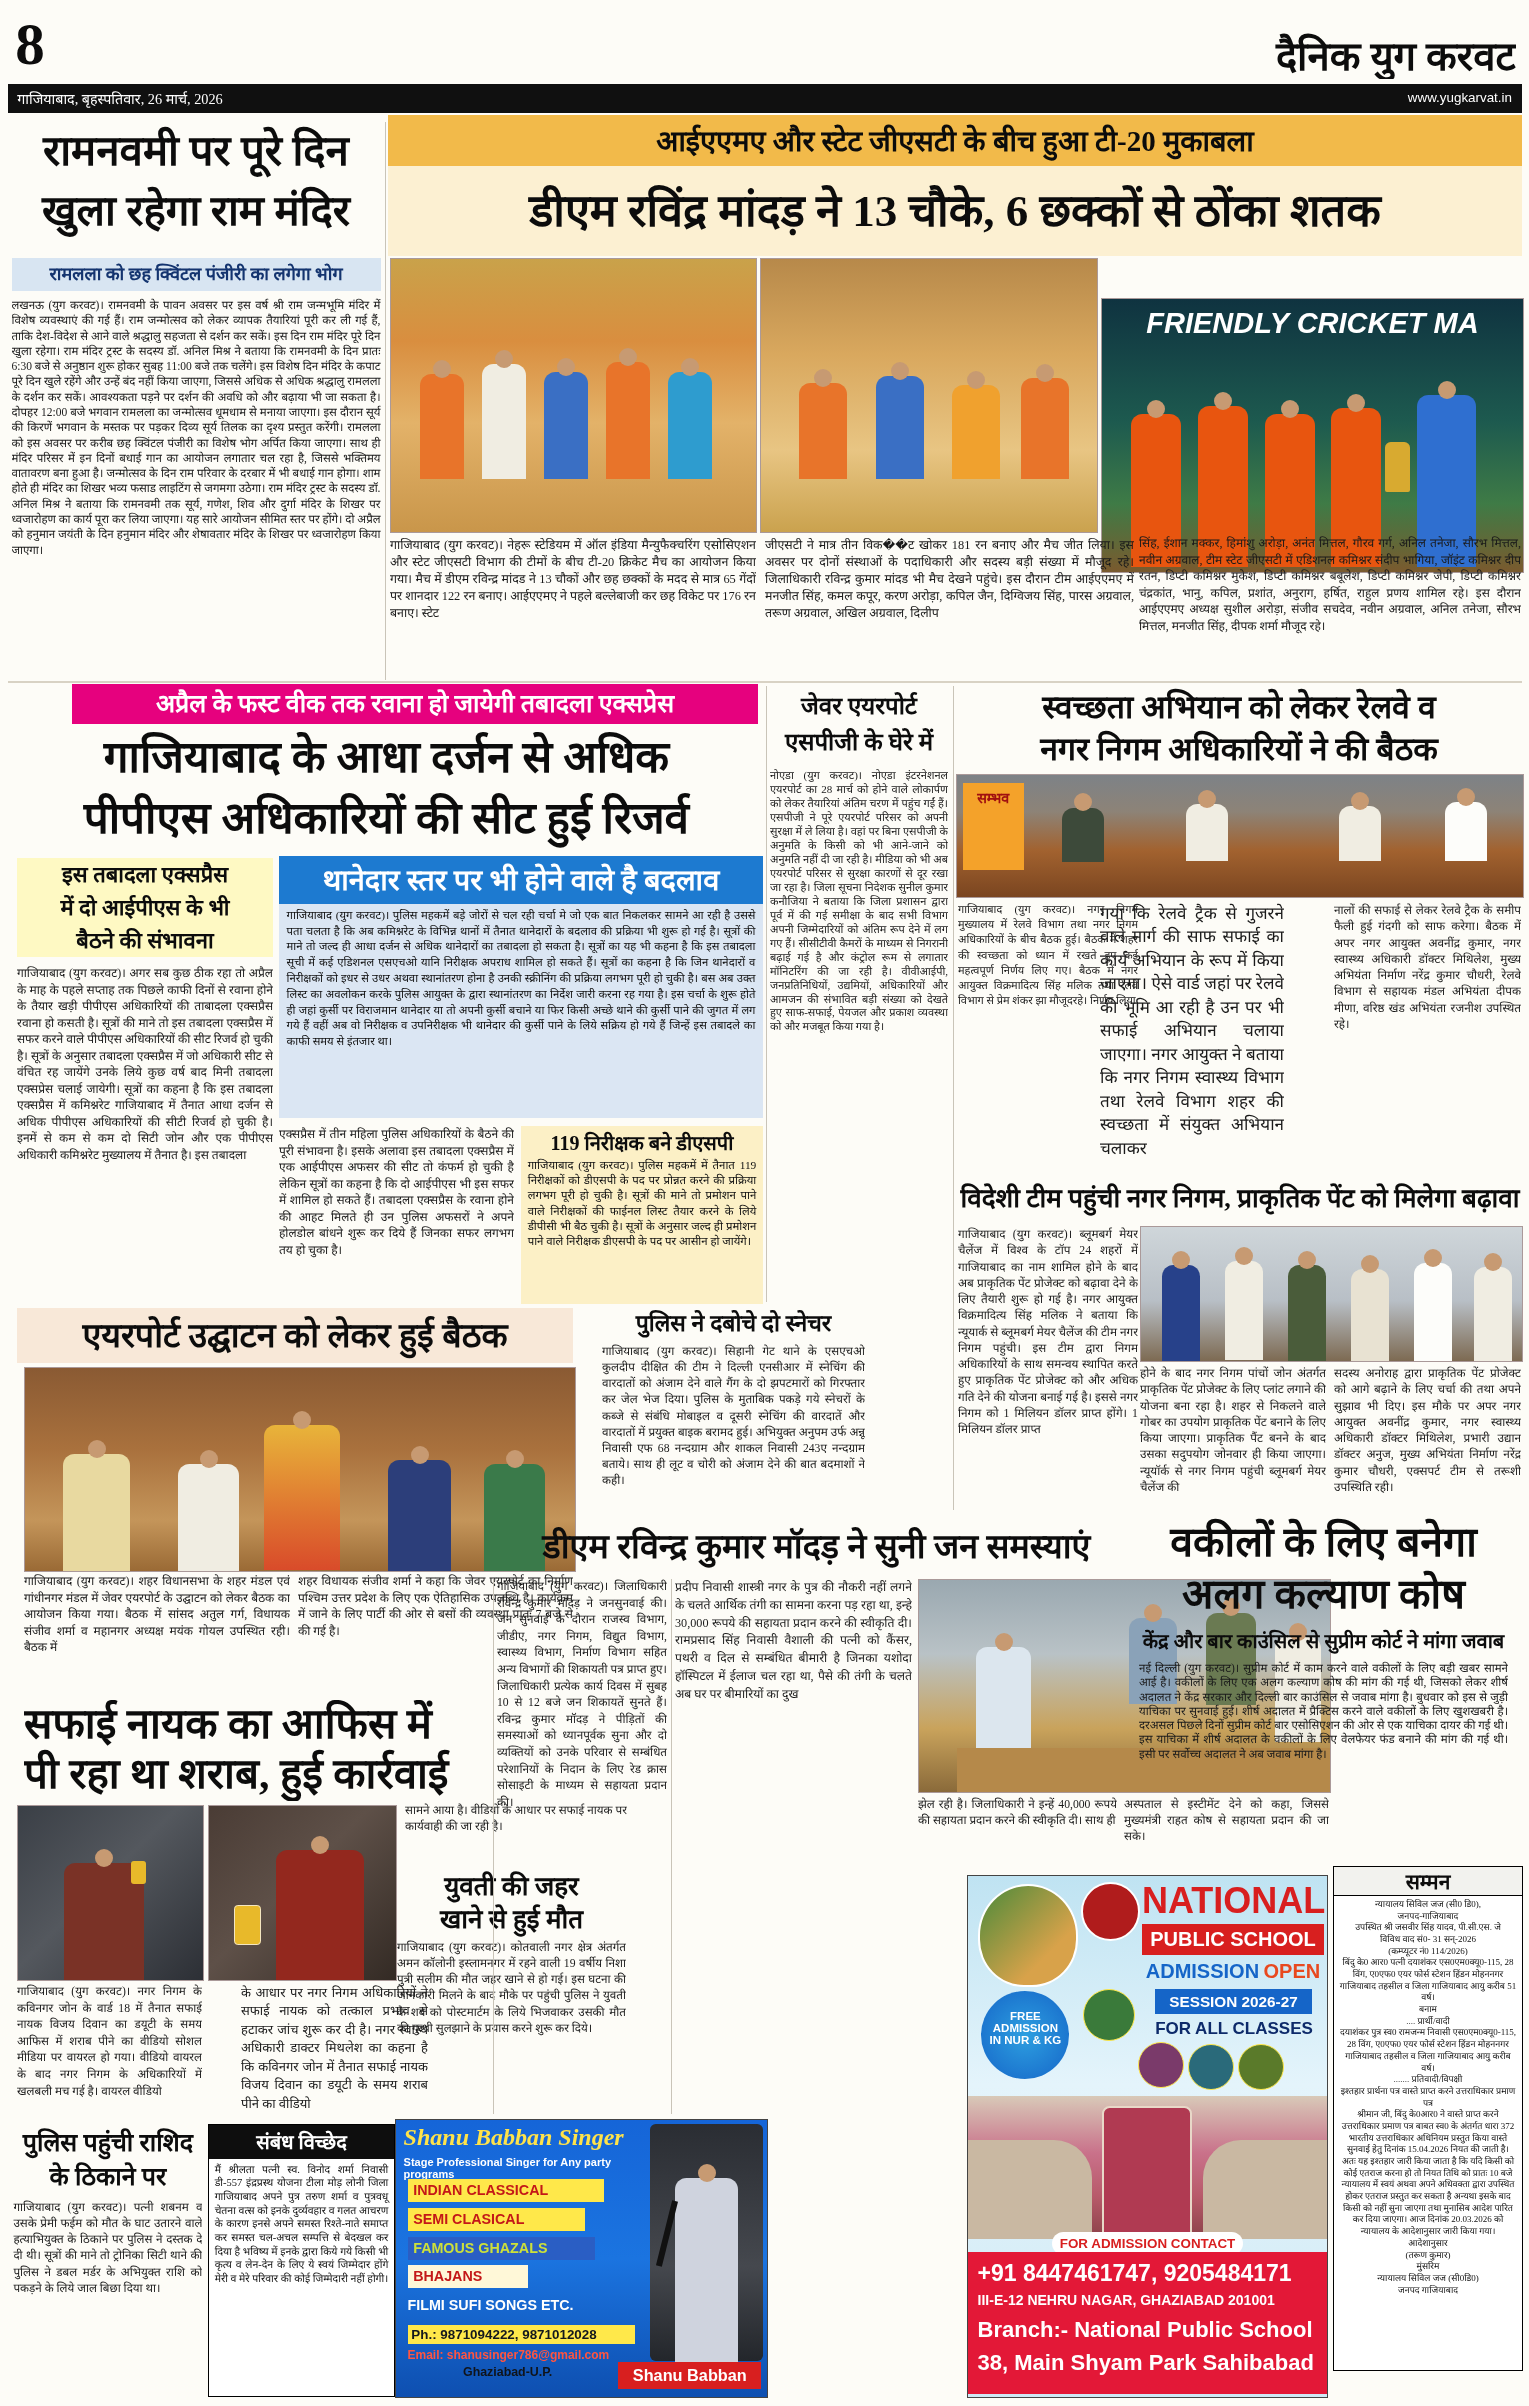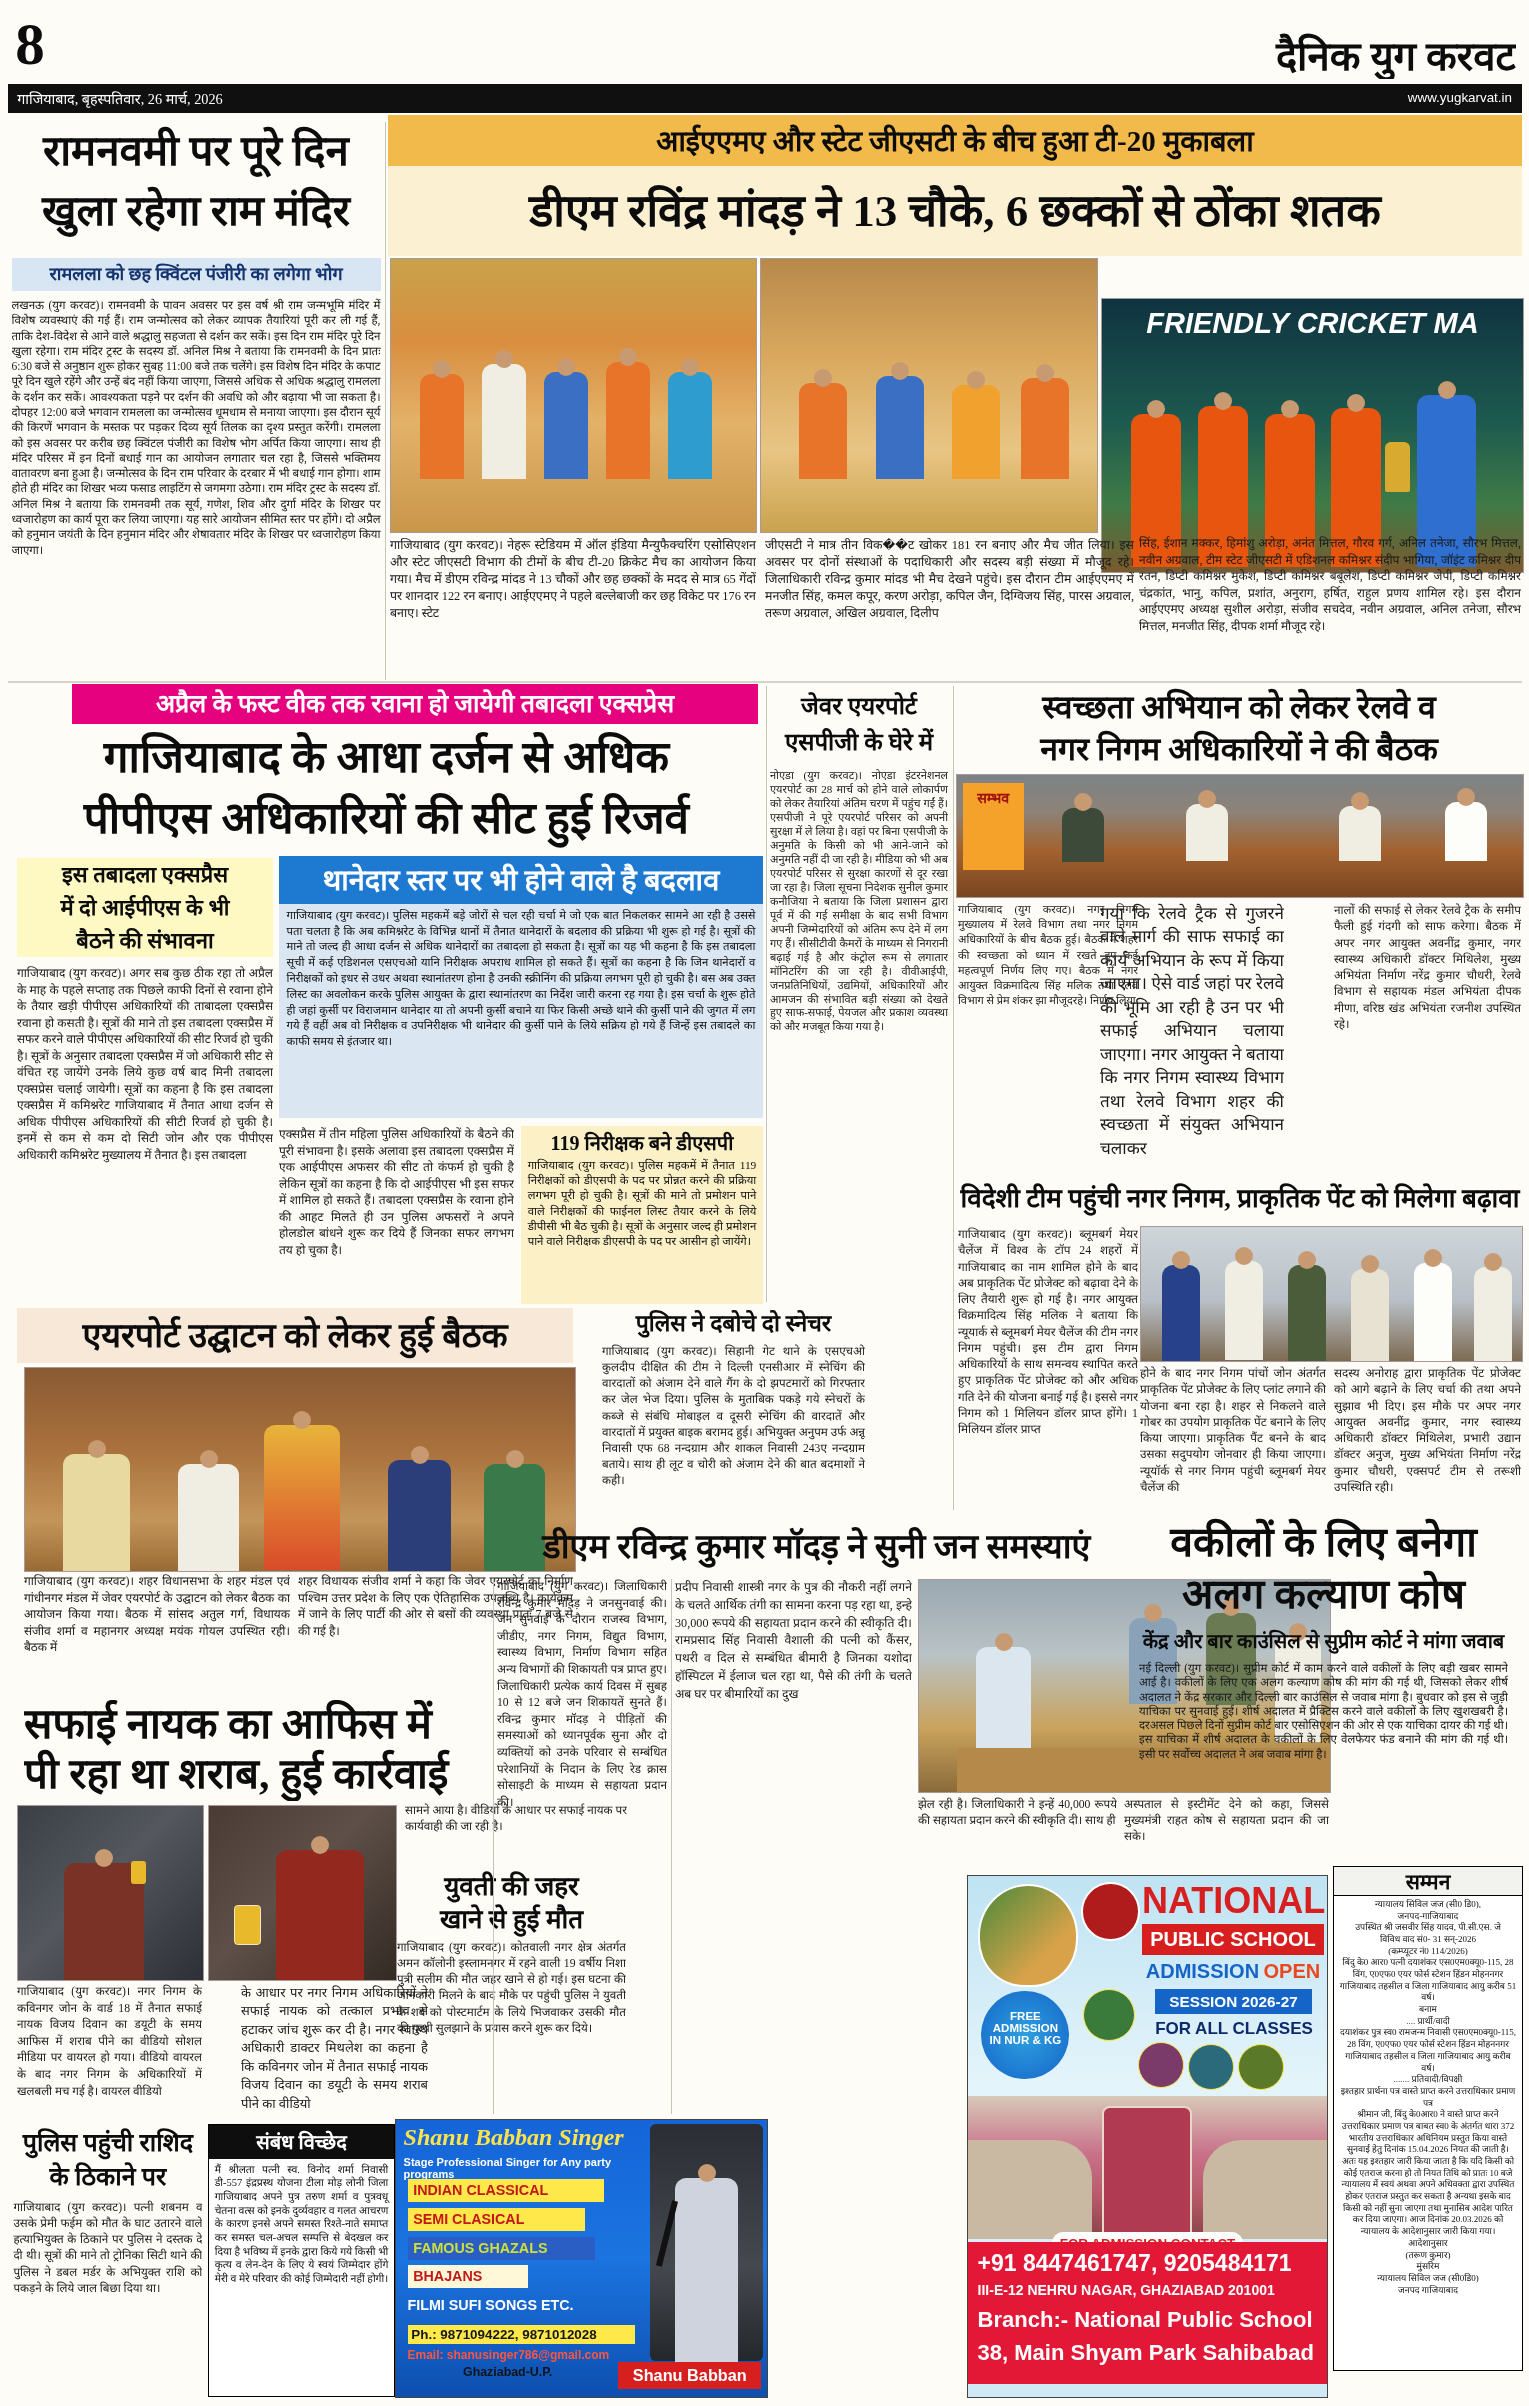--- a/index.html
+++ b/index.html
@@ -213,21 +213,21 @@
     <div style="position:absolute;left:115px;top:113px;width:50px;height:50px;border-radius:50%;background:#3a7a3a;border:1.9px solid #ffe84a;"></div>
     <div style="position:absolute;left:170px;top:166px;width:44px;height:44px;border-radius:50%;background:#7a3a6a;border:1.9px solid #ffe84a;"></div>
     <div style="position:absolute;left:220px;top:168px;width:44px;height:44px;border-radius:50%;background:#2a6a7a;border:1.9px solid #ffe84a;"></div>
     <div style="position:absolute;left:270px;top:168px;width:44px;height:44px;border-radius:50%;background:#5a7a2a;border:1.9px solid #ffe84a;"></div>
     <div style="position:absolute;left:0;top:220px;width:100%;height:143px;background:linear-gradient(180deg,#d8c9b8 0%,#c9718a 40%,#b85a6a 70%,#8a4148 100%);">
       <div style="position:absolute;left:134px;top:9.6px;width:86px;height:134px;background:#b03a52;border:2.9px solid #e8d8c8;border-radius:7.6px 7.6px 0 0;"></div>
       <div style="position:absolute;left:0px;top:44px;width:124px;height:99px;background:#c9b8a2;border-radius:0 38px 0 0;"></div>
       <div style="position:absolute;right:0px;top:44px;width:124px;height:99px;background:#c9b8a2;border-radius:38px 0 0 0;"></div>
     </div>
     <div style="position:absolute;left:84px;top:356px;width:191px;height:23px;background:#fff;border-radius:11.5px;color:#d81f1f;font-weight:900;font-size:13.4px;line-height:23px;text-align:center;font-family:'Liberation Sans',sans-serif;">FOR ADMISSION CONTACT</div>
-    <div style="position:absolute;left:0;top:366px;width:100%;height:142px;background:#e31837;">
+    <div style="position:absolute;left:0;top:376px;width:100%;height:142px;background:#e31837;">
       <div style="position:absolute;left:9.6px;top:7.6px;width:340px;color:#fff;font-weight:900;font-size:23px;font-family:'Liberation Sans',sans-serif;">+91 8447461747, 9205484171</div>
       <div style="position:absolute;left:9.6px;top:40px;width:344px;color:#fff;font-weight:800;font-size:14px;font-family:'Liberation Sans',sans-serif;">III-E-12 NEHRU NAGAR, GHAZIABAD 201001</div>
       <div style="position:absolute;left:9.6px;top:65px;width:344px;color:#fff;font-weight:900;font-size:22px;font-family:'Liberation Sans',sans-serif;">Branch:- National Public School</div>
       <div style="position:absolute;left:9.6px;top:98px;width:344px;color:#fff;font-weight:900;font-size:22px;font-family:'Liberation Sans',sans-serif;">38, Main Shyam Park Sahibabad</div>
     </div>
   </div>
 
   <div class="abs samman-box" style="left:1333px;top:1866px;width:188px;height:503px;">
     <div class="center hl" style="font-size:21px;border-bottom:1px solid #000;background:#f2f2ee;">सम्मन</div>
     <div class="pre just" style="padding:2.9px 4.8px;font-size:9px;line-height:1.3;overflow:hidden;height:470px;text-align:center;">न्यायालय सिविल जज (सी0 डि0),

